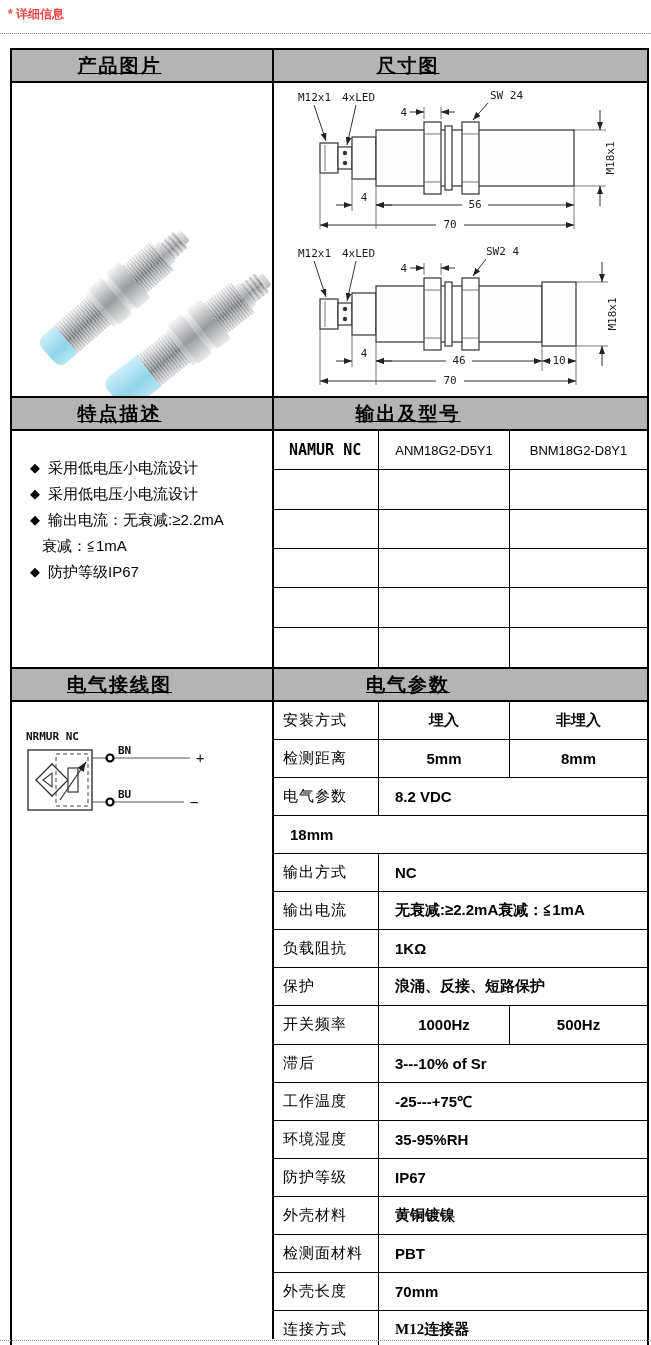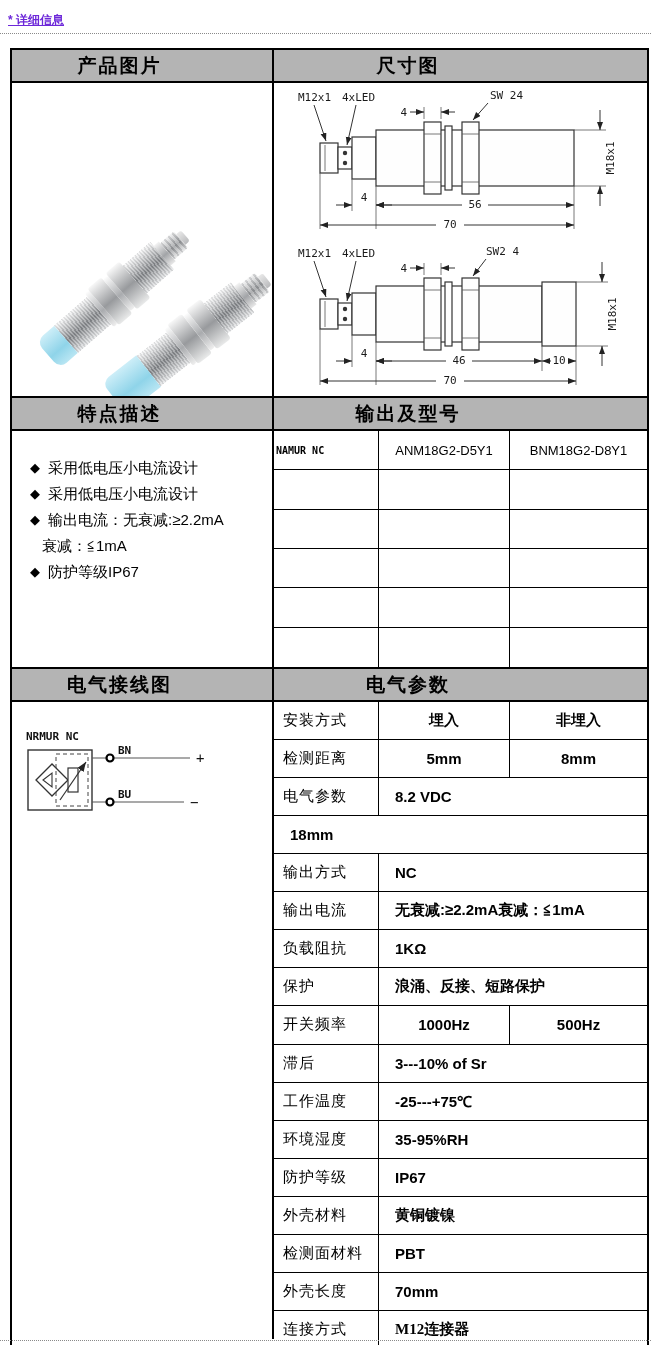--- a/index.html
+++ b/index.html
@@ -1,26 +1,26 @@
 <!DOCTYPE html>
 <html><head>
 <meta charset="utf-8">
 <style>
   * { margin:0; padding:0; box-sizing:border-box; }
   html,body { background:#fff; }
   body { width:651px; height:1345px; position:relative; font-family:"Liberation Sans", sans-serif; color:#000; }
 
-  .note { position:absolute; left:8px; top:12px; font-size:12px; font-weight:bold; color:#6d28d9;text-decoration:underline; }
+  .note { position:absolute; left:8px; top:6px; font-size:12px; font-weight:bold; color:#ef4444; }
   .dotted { position:absolute; left:0; width:651px; border-top:1px dotted #8a8a8a; }
   .dotted.top { top:33px; }
   .dotted.bottom { top:1340px; }
 
   .spec-table { position:absolute; left:10px; top:48px; width:639px; border:2px solid #000; background:#fff; }
   .trow { display:grid; grid-template-columns:262px 1fr; }
-  .hdr-row { height:33px; border-bottom:2px solid #000; }
+  .hdr-row { height:33px; border-bottom:2px solid #000;text-decoration:underline; }
   .c-row  { border-bottom:2px solid #000; }
   .c-row.last { border-bottom:none; }
   .cell-l { border-right:2px solid #000; position:relative; overflow:hidden; }
   .cell-r { position:relative; overflow:hidden; }
   .hdr { background:#b4b4b4; font-size:19px; font-weight:bold; display:flex; align-items:center; justify-content:center; letter-spacing:2px; }
   .hdr.cell-l { padding-right:45px; }
   .hdr.cell-r { padding-right:105px; }
 
   
   .photo { height:313px; background:#fff; }
@@ -53,21 +53,21 @@
   .feat-line { display:flex; }
   .feat-line .bullet { width:26px; text-align:center; flex:none; font-size:13px; }
   .feat-line.cont { padding-left:20px; }
 
   
   .ot { height:236px; display:grid; grid-template-rows:repeat(6,1fr); }
   .ot-row { display:grid; grid-template-columns:105px 131px 1fr; border-bottom:1px solid #000; }
   .ot-row:last-child { border-bottom:none; }
   .ot-c { display:flex; align-items:center; }
   .ot-c.b { border-right:1px solid #000; }
-  .ot-c1 { padding-left:2px; font-family:"DejaVu Sans Mono", monospace; font-size:10px; font-weight:bold; }
+  .ot-c1 { padding-left:15px; font-family:"DejaVu Sans Mono", monospace; font-size:15px; font-weight:bold; }
   .ot-c2, .ot-c3 { justify-content:center; font-size:13px; font-weight:500; }
 
   
   .wiring { height:637px; padding:14px 0 0 0; }
   .wtxt { font-family:"DejaVu Sans Mono", monospace; font-size:11px; fill:#111; font-weight:bold; }
   .wsign { font-family:"DejaVu Sans Mono", monospace; font-size:14px; fill:#111; }
 
   
   .params { height:685px; display:grid; grid-template-rows:repeat(18,1fr); }
   .p-row { display:grid; grid-template-columns:105px 1fr; border-bottom:1px solid #000; }

